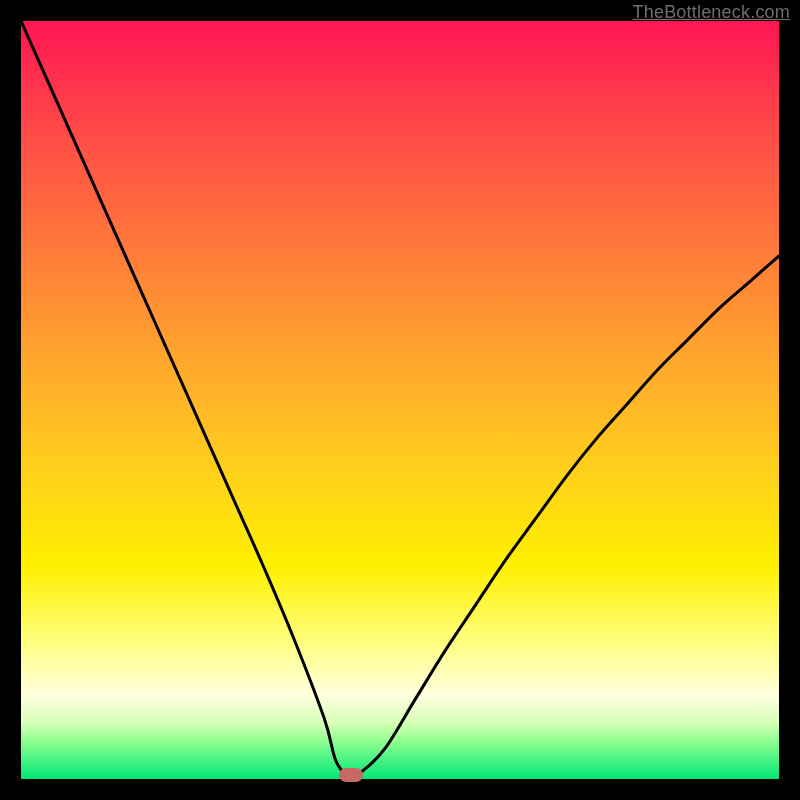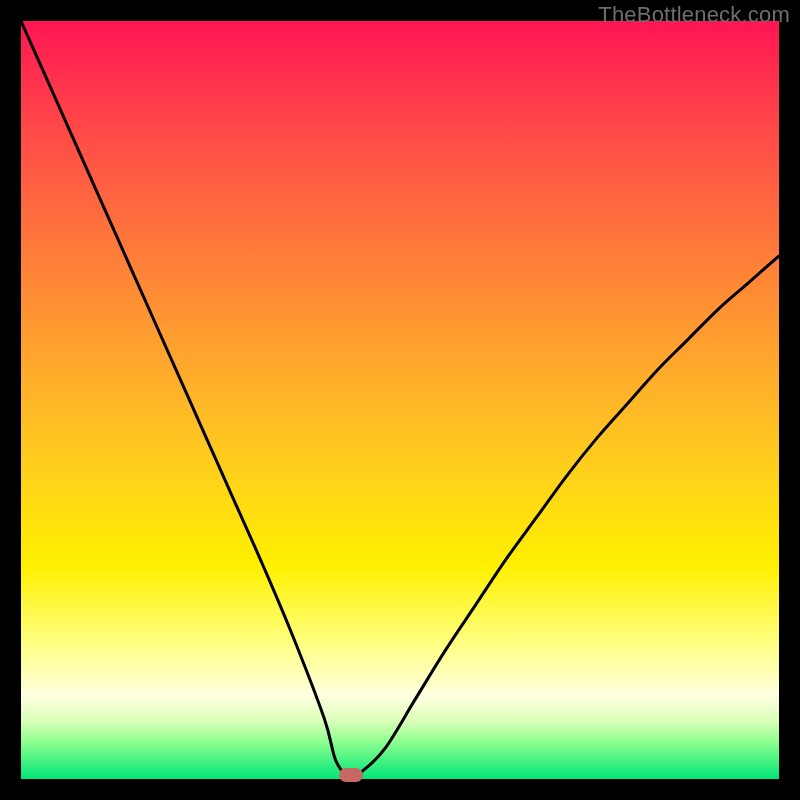--- a/index.html
+++ b/index.html
@@ -30,23 +30,24 @@
       #d8ffb8 92.5%,
       #90ff90 95%,
       #00e676 100%
     );
   }
   .watermark {
     position: absolute;
     top: 2px;
     right: 10px;
     color: #6d6d6d;
-    font-size: 22px;
+    font-size: 18px;
     font-weight: 400;
     letter-spacing: 0.2px;
+    text-decoration: underline;
   }
   svg.curve {
     position: absolute;
     left: 0;
     top: 0;
     width: 758px;
     height: 758px;
     pointer-events: none;
   }
   .marker {

